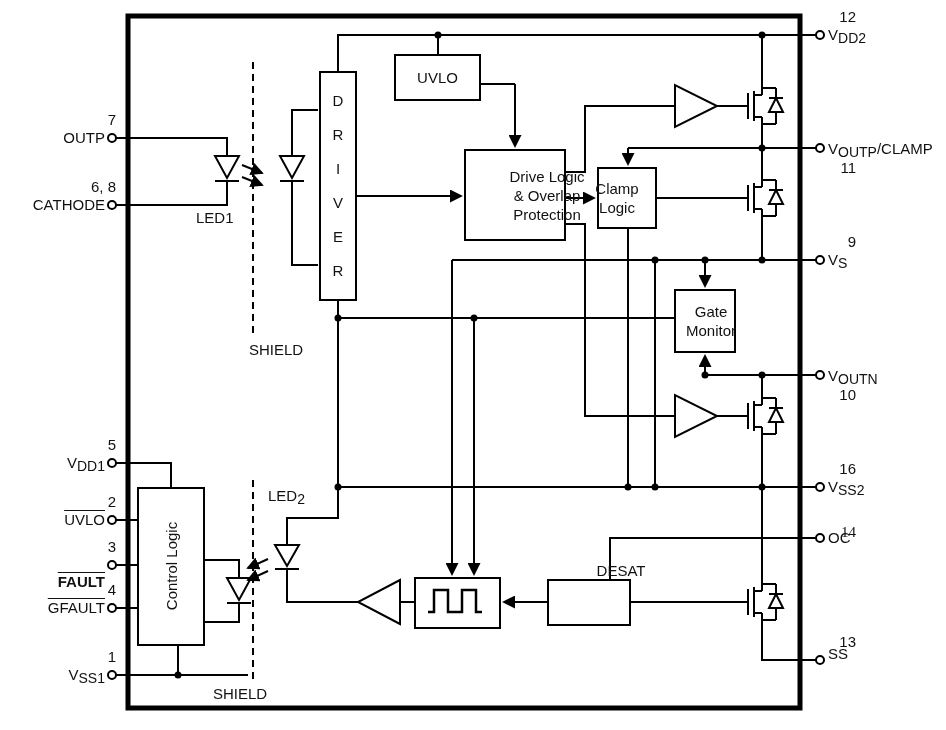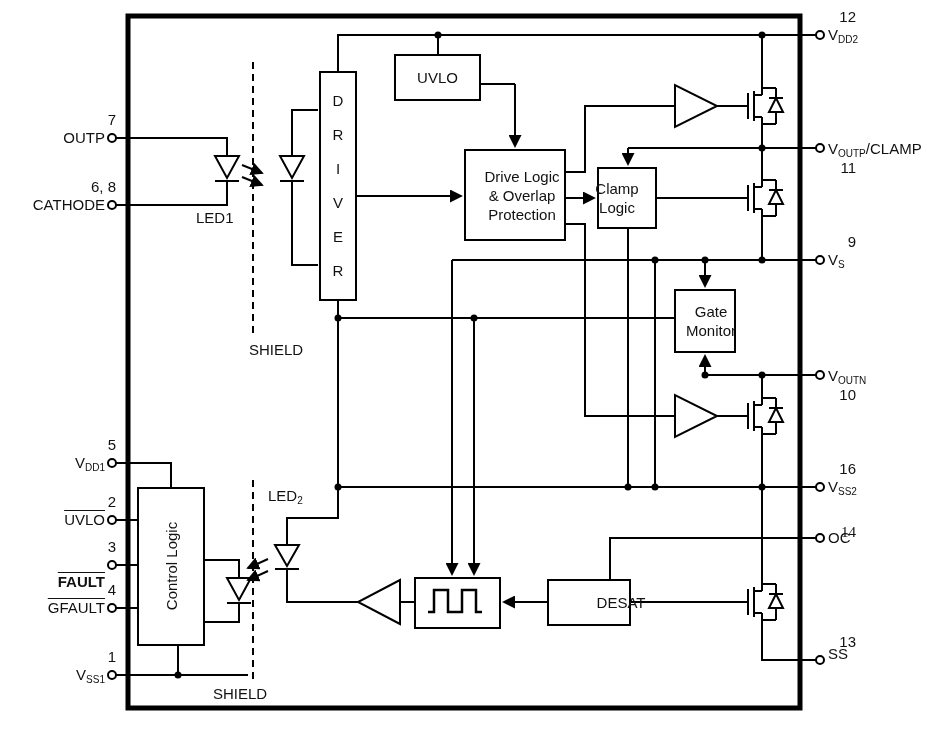--- a/index.html
+++ b/index.html
@@ -6,21 +6,21 @@
   .canvas{
     position:relative;width:946px;height:730px;background:#fff;
     font-family:"Liberation Sans","DejaVu Sans",sans-serif;color:#111;overflow:hidden;
   }
   .canvas svg{position:absolute;top:0;left:0;}
   .t{position:absolute;font-size:15px;line-height:20px;white-space:pre;}
   .numL{right:830px;text-align:right;}
   .numR{left:804px;width:28px;text-align:right;margin-left:24px;}
   .pl{right:841px;text-align:right;}
   .pr{left:828px;}
-  .sb{font-size:10px;vertical-align:-3px;}
+  .sb{font-size:14px;vertical-align:-3px;}
   .ovl{text-decoration:overline;}
   .blk{
     position:absolute;display:flex;align-items:center;justify-content:center;
     text-align:center;white-space:pre;font-size:15px;line-height:19px;
   }
 </style>
 </head>
 <body>
 
 <div class="canvas">
@@ -183,29 +183,29 @@
   </g>
 </svg>
 
 <div class="blk" style="left:395px;top:55px;width:85px;height:45px;">UVLO</div>
 <div class="blk" style="left:320px;top:72px;width:36px;height:228px;line-height:34px;">D
 R
 I
 V
 E
 R</div>
-<div class="blk" style="left:440px;top:150px;width:100px;height:90px;padding-left:32px;">Drive Logic
+<div class="blk" style="left:465px;top:150px;width:100px;height:90px;padding-left:32px;">Drive Logic
 &amp; Overlap
 Protection</div>
 <div class="blk" style="left:598px;top:168px;width:38px;height:60px;">Clamp
 Logic</div>
 <div class="blk" style="left:675px;top:290px;width:72px;height:62px;">Gate
 Monitor</div>
 <div class="blk" style="left:93px;top:533px;width:156px;height:66px;transform:rotate(-90deg);">Control Logic</div>
-<div class="blk" style="left:548px;top:580px;width:90px;height:45px;padding-left:28px;">DESAT</div>
+<div class="blk" style="left:548px;top:548px;width:90px;height:45px;padding-left:28px;">DESAT</div>
 
 <div class="t" style="left:196px;top:208px;">LED1</div>
 <div class="t" style="left:257px;top:486px;margin-left:11px;"><span>LED</span><span class="sb">2</span></div>
 <div class="t" style="left:249px;top:340px;">SHIELD</div>
 <div class="t" style="left:213px;top:684px;">SHIELD</div>
 
 <div class="t numL" style="top:110px;">7</div>
 <div class="t pl" style="top:128px;"><span>OUTP</span></div>
 
 <div class="t numL" style="top:177px;">6, 8</div>

